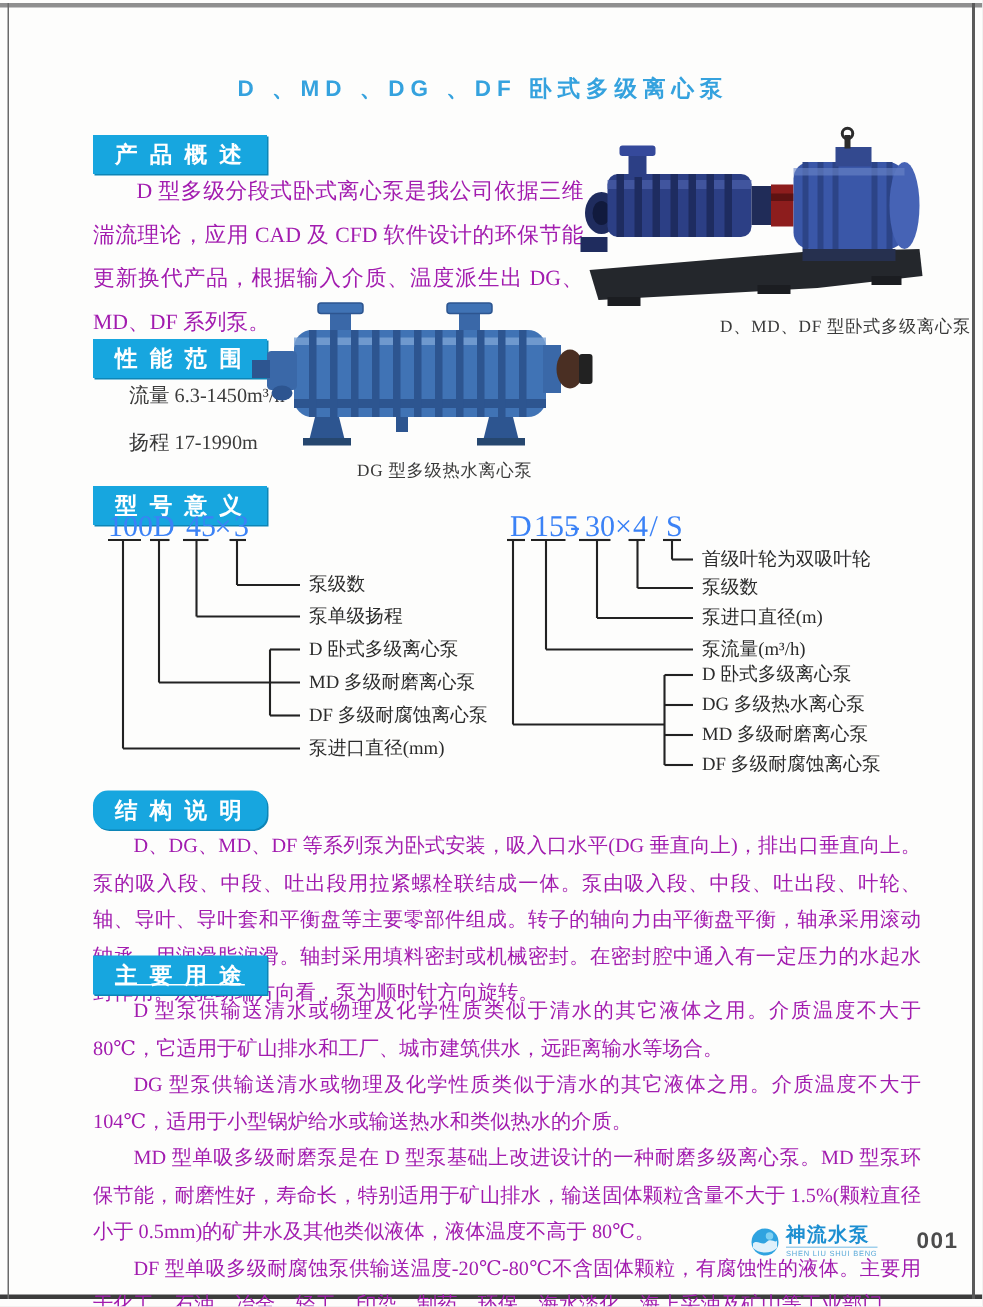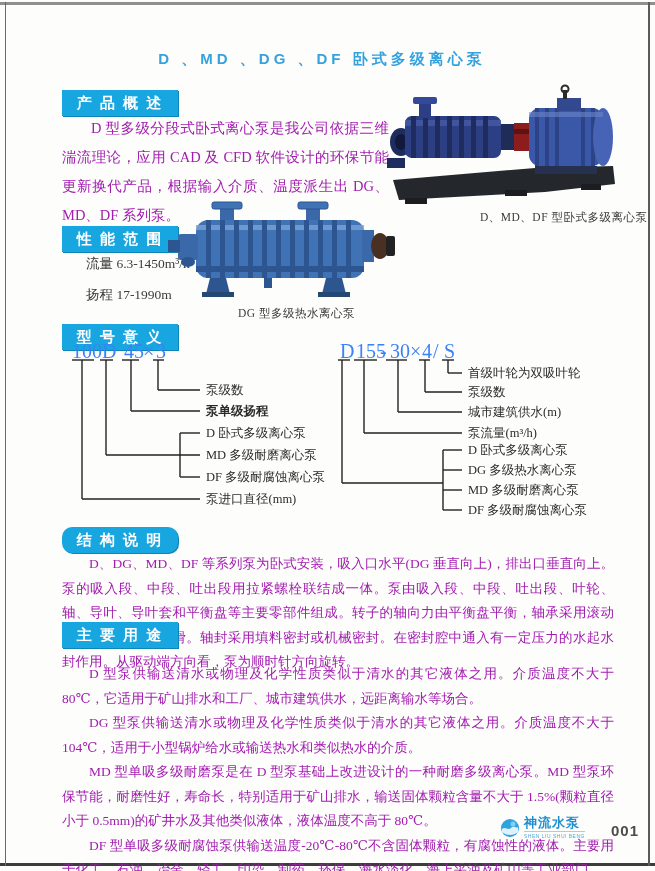--- a/index.html
+++ b/index.html
@@ -39,21 +39,21 @@
   .body-block{position:absolute;left:62px;width:552px;font-size:13.5px;line-height:24.5px;}
   .body-block p{margin:0;}
 
   .diagram{position:absolute;}
   .diagram svg{position:absolute;left:0;top:0;}
   .dg-token{position:absolute;top:2px;font-size:20px;color:#3b82f6;white-space:nowrap;}
   .dg-label{position:absolute;transform:translateY(-50%);font-size:12.5px;color:#2b2b2b;white-space:nowrap;}
 
   .pump-img{position:absolute;}
 
-  .footer{position:absolute;left:500px;top:816px;display:flex;align-items:flex-end;}
+  .footer{position:absolute;left:500px;top:816px;display:flex;align-items:center;}
   .footer-logo{display:flex;align-items:center;}
   .logo-text-col{margin-left:4px;}
   .logo-name{font-family:"Liberation Sans","DejaVu Sans",sans-serif;font-size:13px;font-weight:bold;color:#1d8fd1;letter-spacing:1px;line-height:14px;}
   .logo-sub{font-family:"Liberation Sans","DejaVu Sans",sans-serif;font-size:5px;color:#57a8d8;letter-spacing:0.5px;border-top:1px solid #9fd0ec;margin-top:1px;padding-top:1px;}
   .page-num{margin-left:26px;font-family:"Liberation Sans","DejaVu Sans",sans-serif;font-size:15px;font-weight:bold;color:#4c4c4c;letter-spacing:1px;}
 </style>
 </head>
 <body>
 
 <div class="page">
@@ -180,21 +180,21 @@
         <line x1="22" y1="22" x2="22" y2="161"></line>
           <line x1="22" y1="161" x2="140" y2="161"></line>
       </g>
     </svg>
     <span class="dg-token" style="left:12px;">100</span>
     <span class="dg-token" style="left:42px;">D</span>
     <span class="dg-token" style="left:64px;">45</span>
     <span class="dg-token" style="left:83px;">×</span>
     <span class="dg-token" style="left:96px;">3</span>
     <span class="dg-label" style="left:146px;top:52px;">泵级数</span>
-    <span class="dg-label" style="left:146px;top:73px;font-weight:bold;">泵单级扬程</span>
+    <span class="dg-label" style="left:146px;top:73px;">泵单级扬程</span>
     <span class="dg-label" style="left:146px;top:95px;">D 卧式多级离心泵</span>
     <span class="dg-label" style="left:146px;top:117px;">MD 多级耐磨离心泵</span>
     <span class="dg-label" style="left:146px;top:139px;">DF 多级耐腐蚀离心泵</span>
     <span class="dg-label" style="left:146px;top:161px;">泵进口直径(mm)</span>
   </div>
 
   <div class="diagram" style="left:330px;top:338px;width:300px;height:190px;">
     <svg width="300" height="190" viewBox="0 0 300 190">
       <g stroke="#222222" stroke-width="1.4" fill="none">
         <line x1="8" y1="22" x2="20" y2="22"></line>
@@ -222,34 +222,34 @@
     <span class="dg-token" style="left:10px;">D</span>
     <span class="dg-token" style="left:26px;">155</span>
     <span class="dg-token" style="left:50px;">-</span>
     <span class="dg-token" style="left:60px;">30</span>
     <span class="dg-token" style="left:80px;">×</span>
     <span class="dg-token" style="left:92px;">4</span>
     <span class="dg-token" style="left:103px;">/</span>
     <span class="dg-token" style="left:114px;">S</span>
     <span class="dg-label" style="left:138px;top:35px;">首级叶轮为双吸叶轮</span>
     <span class="dg-label" style="left:138px;top:54px;">泵级数</span>
-    <span class="dg-label" style="left:138px;top:74px;">城市建筑供水(m)</span>
+    <span class="dg-label" style="left:138px;top:74px;">泵进口直径(m)</span>
     <span class="dg-label" style="left:138px;top:95px;">泵流量(m³/h)</span>
     <span class="dg-label" style="left:138px;top:112px;">D 卧式多级离心泵</span>
     <span class="dg-label" style="left:138px;top:132px;">DG 多级热水离心泵</span>
     <span class="dg-label" style="left:138px;top:152px;">MD 多级耐磨离心泵</span>
     <span class="dg-label" style="left:138px;top:172px;">DF 多级耐腐蚀离心泵</span>
   </div>
 
   <div class="sec-head" style="top:527px;border-radius:10px;">结 构 说 明</div>
   <div class="body-block" style="top:552px;">
     <p class="para">D、DG、MD、DF 等系列泵为卧式安装，吸入口水平(DG 垂直向上)，排出口垂直向上。泵的吸入段、中段、吐出段用拉紧螺栓联结成一体。泵由吸入段、中段、吐出段、叶轮、轴、导叶、导叶套和平衡盘等主要零部件组成。转子的轴向力由平衡盘平衡，轴承采用滚动轴承，用润滑脂润滑。轴封采用填料密封或机械密封。在密封腔中通入有一定压力的水起水封作用。从驱动端方向看，泵为顺时针方向旋转。</p>
   </div>
 
-  <div class="sec-head" style="top:622px;">主 要 用 途</div>
+  <div class="sec-head" style="top:637px;text-decoration:underline;">主 要 用 途</div>
   <div class="body-block" style="top:662px;">
     <p class="para">D 型泵供输送清水或物理及化学性质类似于清水的其它液体之用。介质温度不大于 80℃，它适用于矿山排水和工厂、城市建筑供水，远距离输水等场合。</p>
     <p class="para">DG 型泵供输送清水或物理及化学性质类似于清水的其它液体之用。介质温度不大于 104℃，适用于小型锅炉给水或输送热水和类似热水的介质。</p>
     <p class="para">MD 型单吸多级耐磨泵是在 D 型泵基础上改进设计的一种耐磨多级离心泵。MD 型泵环保节能，耐磨性好，寿命长，特别适用于矿山排水，输送固体颗粒含量不大于 1.5%(颗粒直径小于 0.5mm)的矿井水及其他类似液体，液体温度不高于 80℃。</p>
     <p class="para">DF 型单吸多级耐腐蚀泵供输送温度-20℃-80℃不含固体颗粒，有腐蚀性的液体。主要用于化工、石油、冶金、轻工、印染、制药、环保、海水淡化、海上采油及矿山等工业部门。</p>
   </div>
 
   <div class="footer">
     <div class="footer-logo">
       <svg width="20" height="20" viewBox="0 0 20 20">

